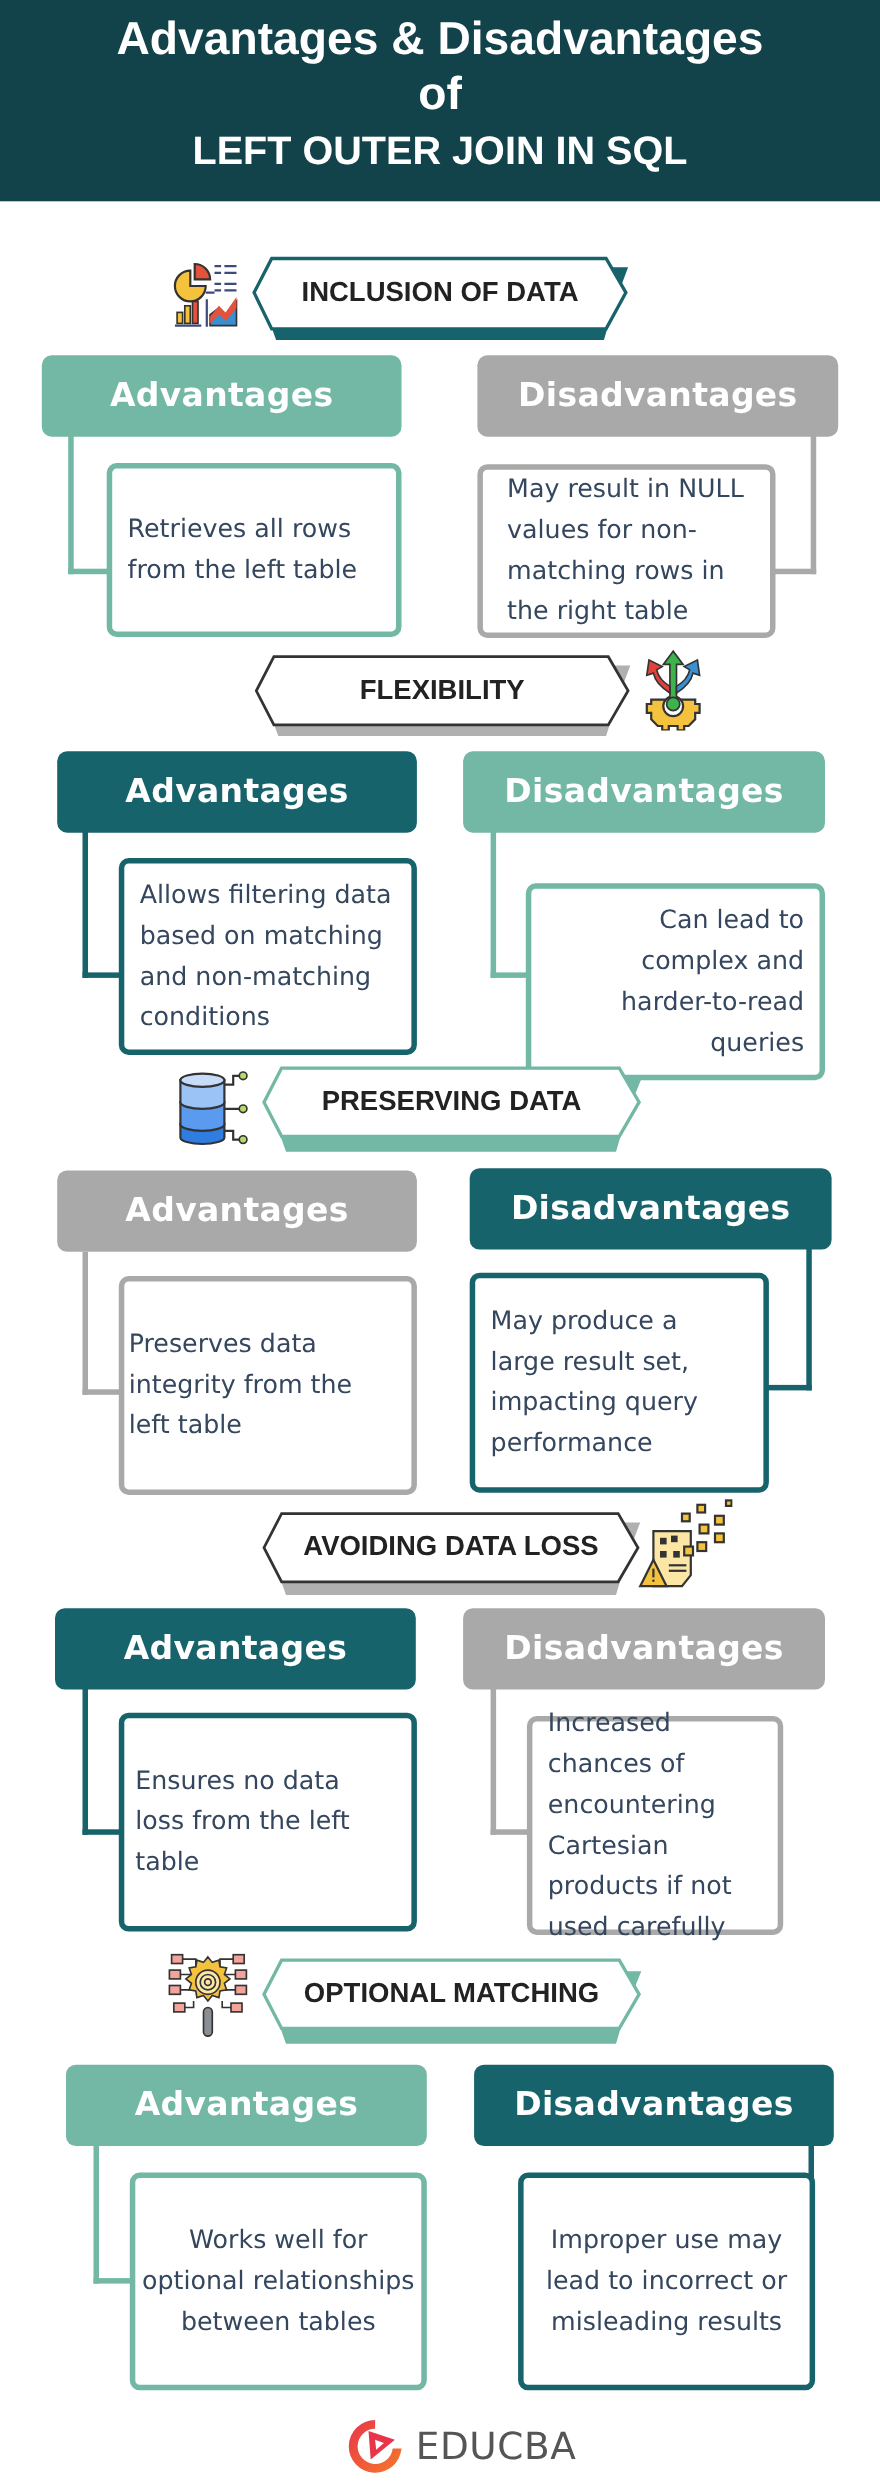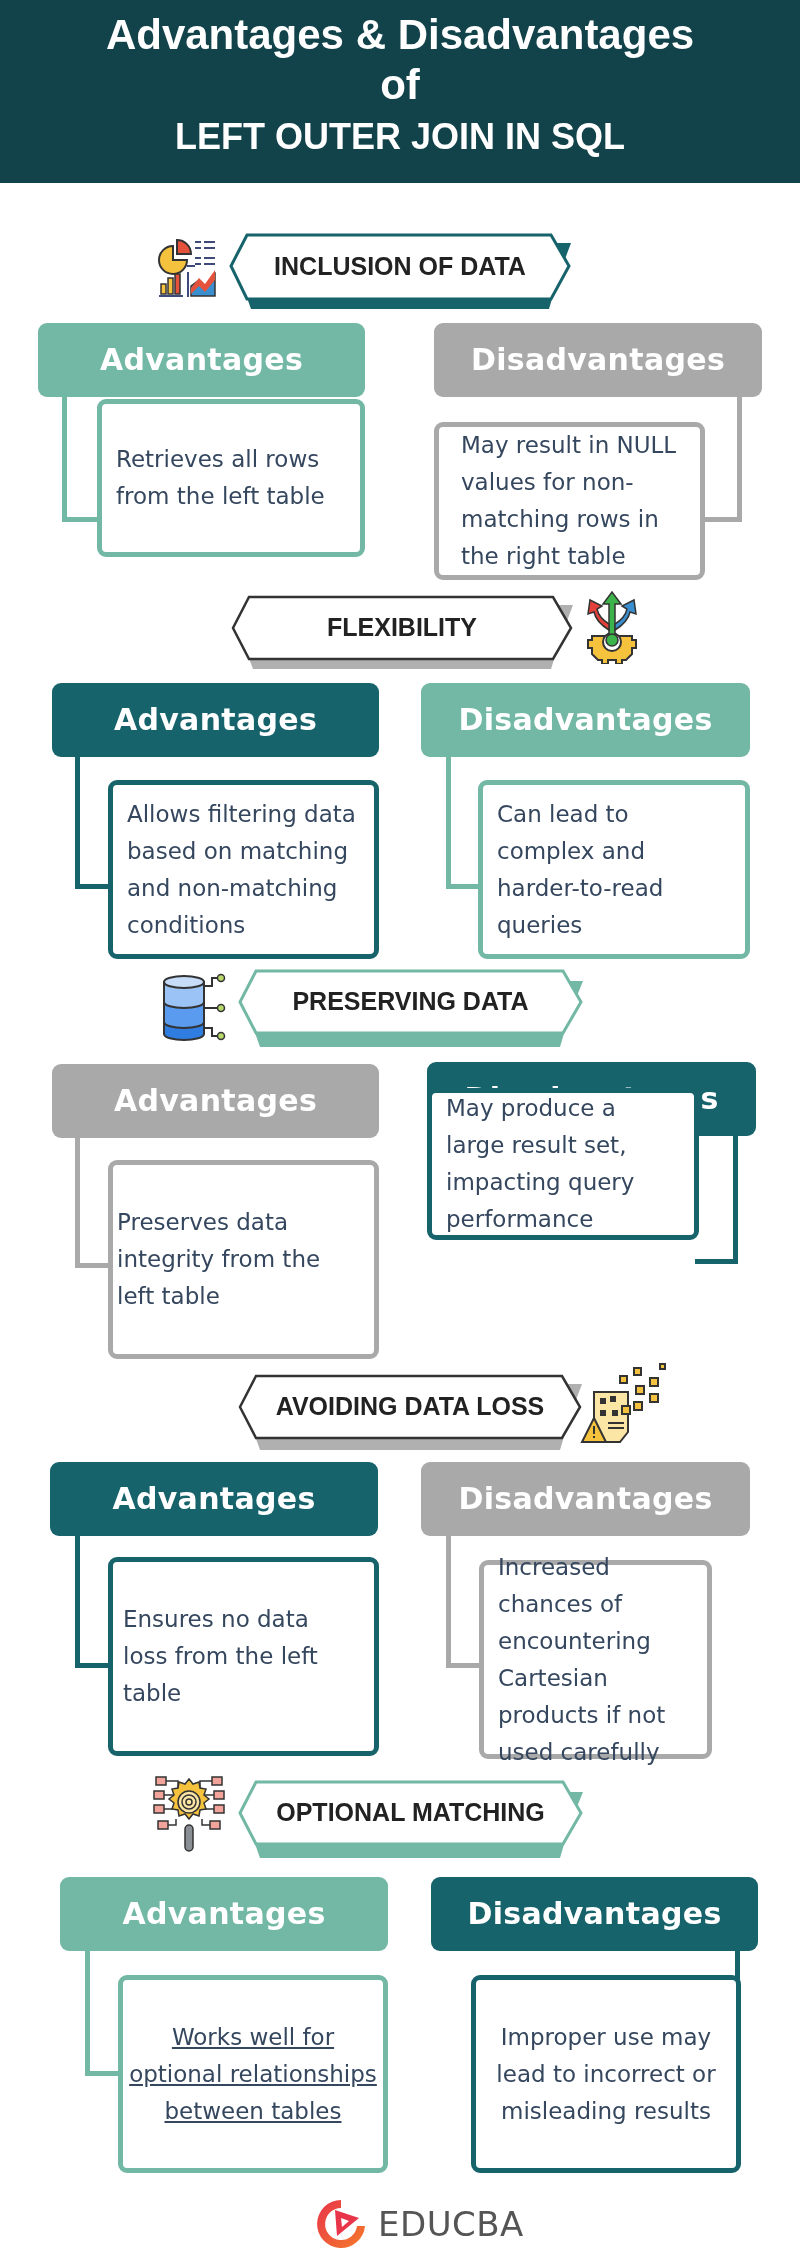--- a/index.html
+++ b/index.html
@@ -83,21 +83,21 @@
   <svg width="342" height="76">
     <polygon points="22,10 342,10 330,42 320,76 22,76 10,42" fill="#17636b"></polygon>
     <polygon points="18,2 322,2 340,33 322,66 18,66 2,33" fill="#ffffff" stroke="#17636b" stroke-width="3"></polygon>
   </svg>
   <div class="label">INCLUSION OF DATA</div>
 </div>
 
 <div class="head mint" style="left:38px;top:323px;width:327px;">Advantages</div>
 <div class="vline" style="left:62px;top:395px;width:5px;height:127px;background:#72b8a4;"></div>
 <div class="hline" style="left:62px;top:517px;width:40px;height:5px;background:#72b8a4;"></div>
-<div class="box" style="left:97px;top:399px;width:268px;height:158px;border-color:#72b8a4;justify-content:flex-end;">
+<div class="box" style="left:97px;top:421px;width:268px;height:158px;border-color:#72b8a4;justify-content:flex-end;">
   <span>Retrieves all rows from the left table</span>
 </div>
 
 <div class="head grey" style="left:434px;top:323px;width:328px;">Disadvantages</div>
 <div class="vline" style="left:737px;top:395px;width:5px;height:127px;background:#a9a9a9;"></div>
 <div class="hline" style="left:700px;top:517px;width:42px;height:5px;background:#a9a9a9;"></div>
 <div class="box" style="left:434px;top:422px;width:271px;height:158px;border-color:#a9a9a9;padding:0 22px;">
   <span>May result in NULL values for non-matching rows in the right table</span>
 </div>
 
@@ -122,21 +122,21 @@
 <div class="head teal" style="left:52px;top:683px;width:327px;">Advantages</div>
 <div class="vline" style="left:75px;top:755px;width:5px;height:134px;background:#17636b;"></div>
 <div class="hline" style="left:75px;top:884px;width:40px;height:5px;background:#17636b;"></div>
 <div class="box" style="left:108px;top:780px;width:271px;height:179px;border-color:#17636b;">
   <span>Allows filtering data based on matching and non-matching conditions</span>
 </div>
 
 <div class="head mint" style="left:421px;top:683px;width:329px;">Disadvantages</div>
 <div class="vline" style="left:446px;top:755px;width:5px;height:134px;background:#72b8a4;"></div>
 <div class="hline" style="left:446px;top:884px;width:40px;height:5px;background:#72b8a4;"></div>
-<div class="box" style="left:478px;top:780px;width:272px;height:179px;border-color:#72b8a4;">
+<div class="box" style="left:478px;top:803px;width:272px;height:179px;border-color:#72b8a4;text-align:right;">
   <span>Can lead to complex and harder-to-read queries</span>
 </div>
 
 <div class="icon" style="left:158px;top:972px;width:72px;height:72px;">
   <svg width="72" height="72" viewBox="0 0 72 72">
     <g stroke="#333" stroke-width="2" fill="none">
       <path d="M46 14 h8 v-8 h6"></path>
         <path d="M46 36 h14"></path>
         <path d="M46 56 h8 v8 h6"></path>
     </g>
@@ -160,21 +160,21 @@
 <div class="head grey" style="left:52px;top:1064px;width:327px;">Advantages</div>
 <div class="vline" style="left:75px;top:1138px;width:5px;height:130px;background:#a9a9a9;"></div>
 <div class="hline" style="left:75px;top:1263px;width:40px;height:5px;background:#a9a9a9;"></div>
 <div class="box" style="left:108px;top:1160px;width:271px;height:199px;border-color:#a9a9a9;padding-left:4px;">
   <span>Preserves data integrity from the left table</span>
 </div>
 
 <div class="head teal" style="left:427px;top:1062px;width:329px;">Disadvantages</div>
 <div class="vline" style="left:733px;top:1134px;width:5px;height:130px;background:#17636b;"></div>
 <div class="hline" style="left:695px;top:1259px;width:43px;height:5px;background:#17636b;"></div>
-<div class="box" style="left:427px;top:1088px;width:272px;height:152px;border-color:#17636b;align-items:center;">
+<div class="box" style="left:427px;top:1157px;width:272px;height:200px;border-color:#17636b;align-items:center;">
   <span>May produce a large result set, impacting query performance</span>
 </div>
 
 <div class="banner" style="left:238px;top:1374px;width:344px;height:76px;">
   <svg width="344" height="76">
     <polygon points="22,10 344,10 332,42 322,76 22,76 10,42" fill="#b0b0b0"></polygon>
     <polygon points="18,2 324,2 342,33 324,64 18,64 2,33" fill="#ffffff" stroke="#333333" stroke-width="2.5"></polygon>
   </svg>
   <div class="label" style="height:64px;line-height:64px;">AVOIDING DATA LOSS</div>
 </div>
@@ -252,21 +252,21 @@
   <svg width="345" height="78">
     <polygon points="22,12 345,12 332,44 322,78 22,78 10,44" fill="#72b8a4"></polygon>
     <polygon points="18,2 325,2 343,33 325,64 18,64 2,33" fill="#ffffff" stroke="#72b8a4" stroke-width="3"></polygon>
   </svg>
   <div class="label" style="height:64px;line-height:64px;">OPTIONAL MATCHING</div>
 </div>
 
 <div class="head mint" style="left:60px;top:1877px;width:328px;">Advantages</div>
 <div class="vline" style="left:85px;top:1950px;width:5px;height:126px;background:#72b8a4;"></div>
 <div class="hline" style="left:85px;top:2071px;width:36px;height:5px;background:#72b8a4;"></div>
-<div class="box center" style="left:118px;top:1975px;width:270px;height:198px;border-color:#72b8a4;text-decoration:underline;">
+<div class="box center" style="left:118px;top:1975px;width:270px;height:198px;border-color:#72b8a4;">
   <span>Works well for optional relationships between tables</span>
 </div>
 
 <div class="head teal" style="left:431px;top:1877px;width:327px;">Disadvantages</div>
 <div class="vline" style="left:735px;top:1950px;width:5px;height:126px;background:#17636b;"></div>
 <div class="hline" style="left:698px;top:2071px;width:42px;height:5px;background:#17636b;"></div>
 <div class="box center" style="left:446px;top:1975px;width:270px;height:198px;border-color:#17636b;margin-left:25px;">
   <span>Improper use may lead to incorrect or misleading results</span>
 </div>
 

